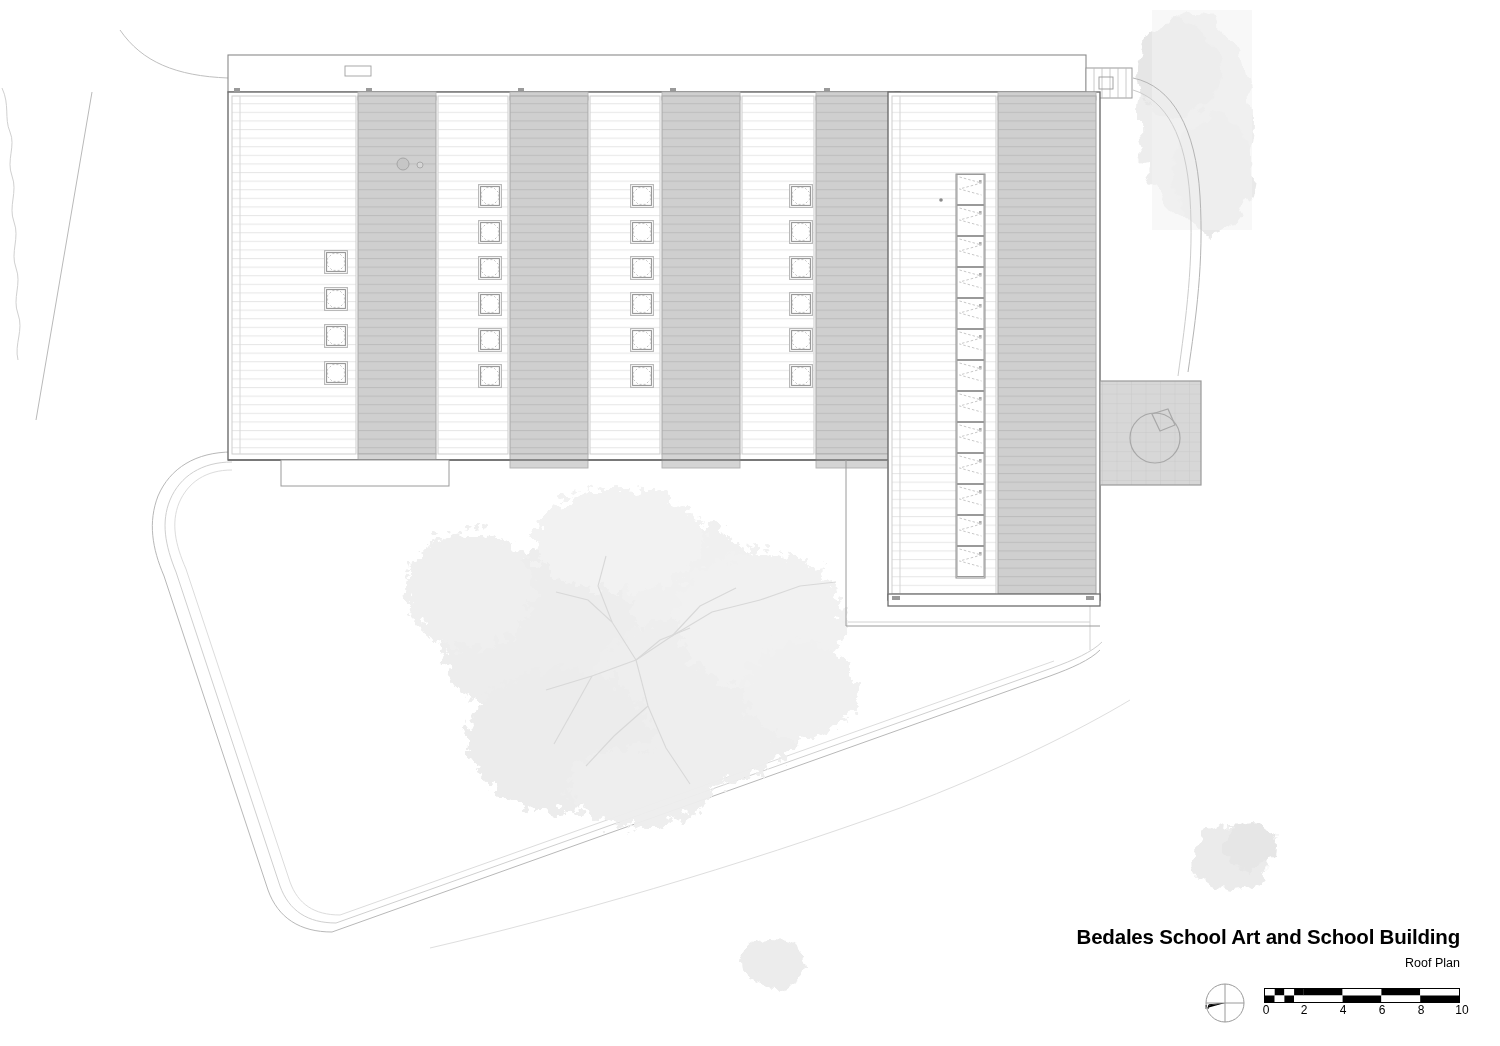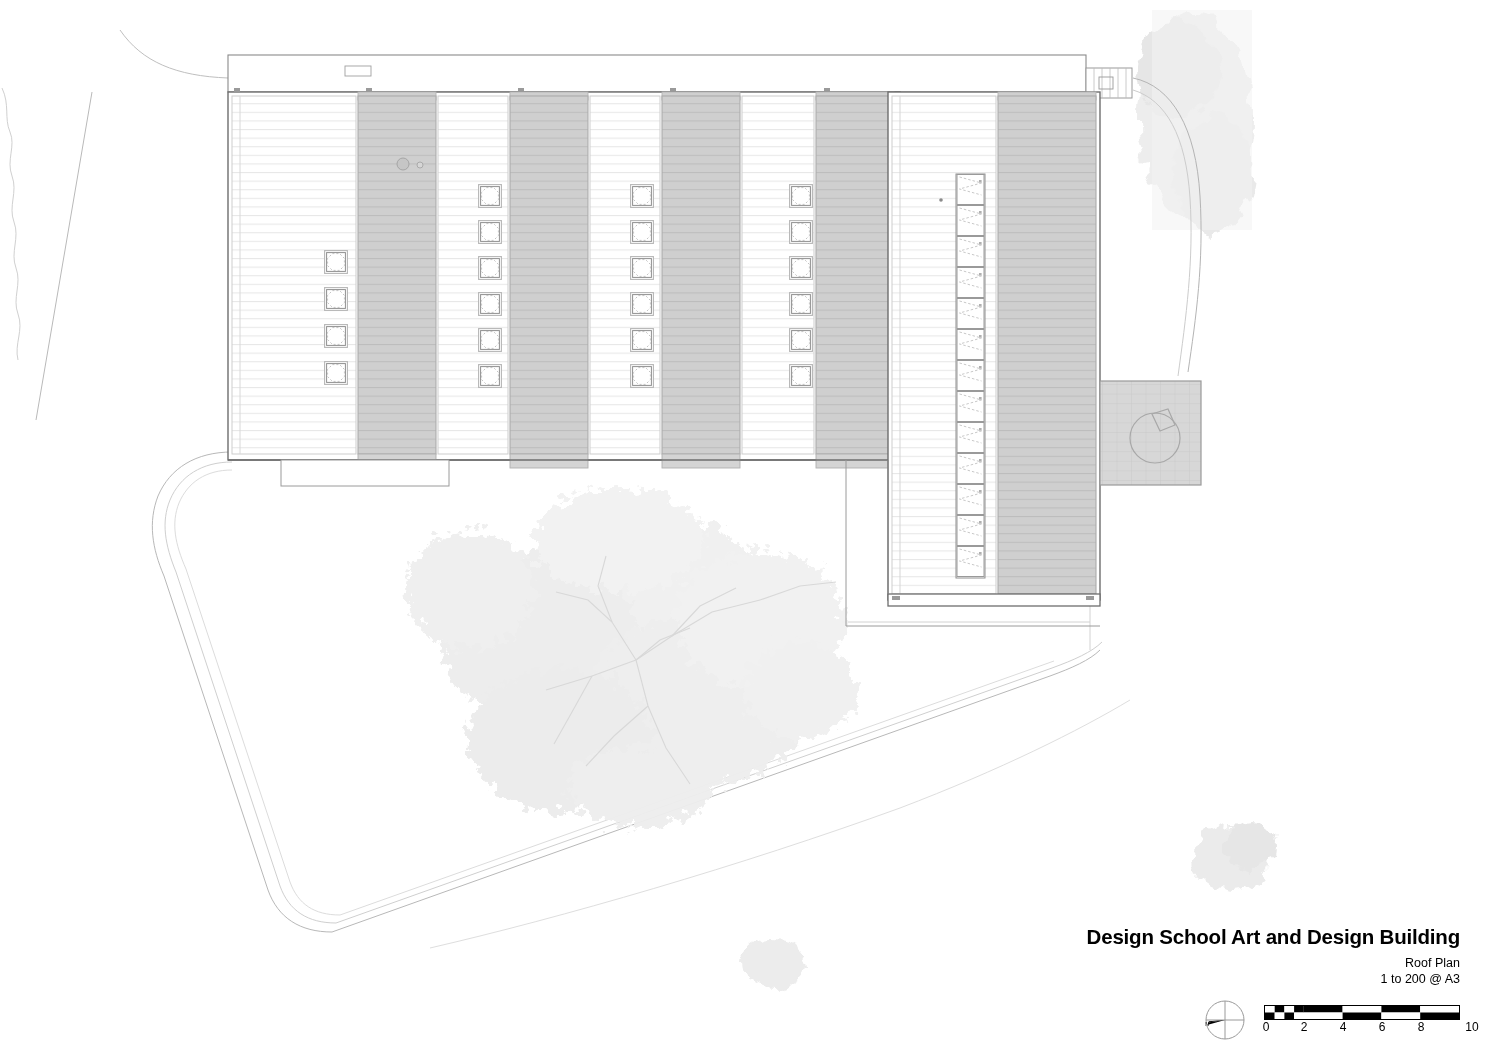--- a/index.html
+++ b/index.html
@@ -354,25 +354,24 @@
         <rect x="670" y="88" width="6" height="4"></rect>
         <rect x="824" y="88" width="6" height="4"></rect>
         <rect x="892" y="596" width="8" height="4"></rect>
         <rect x="1086" y="596" width="8" height="4"></rect>
       </g>
     </g>
   </svg>
 
   <div class="titleblock">
 
-    <div class="tb-title">Design School Art and Design Building</div>
+    <div class="tb-title">Bedales School Art and School Building</div>
 
     <div class="tb-sub">Roof Plan</div>
 
-    <div class="tb-scalenote">1 to 200 @ A3</div>
 
     <div class="tb-midrow">
 
       <div class="compass">
         <svg viewBox="0 0 46 46" width="46" height="46">
           <circle cx="23" cy="23" r="19" fill="none" stroke="#9a9a9a" stroke-width="1"></circle>
           <line x1="23" y1="4" x2="23" y2="42" stroke="#9a9a9a" stroke-width="1"></line>
           <line x1="4" y1="23" x2="42" y2="23" stroke="#9a9a9a" stroke-width="1"></line>
           <polygon points="23,23 6,25.5 6,27.8" fill="#000000"></polygon>
           <polygon points="23,23 6,25.5 7,24.2" fill="#000000"></polygon>
@@ -405,20 +404,20 @@
           <rect x="156.2" y="1" width="38.8" height="6.5" fill="#ffffff"></rect>
           <rect x="156.2" y="7.5" width="38.8" height="6.5" fill="#000000"></rect>
           <rect x="0.5" y="0.5" width="195" height="14" fill="none" stroke="#000000" stroke-width="1"></rect>
         </svg>
         <div class="scalelabels">
           <span style="left:2px">0</span>
           <span style="left:40px">2</span>
           <span style="left:79px">4</span>
           <span style="left:118px">6</span>
           <span style="left:157px">8</span>
-          <span style="left:208px">10</span>
+          <span style="left:198px">10</span>
         </div>
       </div>
     </div>
 
   </div>
 
 </div>
 
 </body></html>

